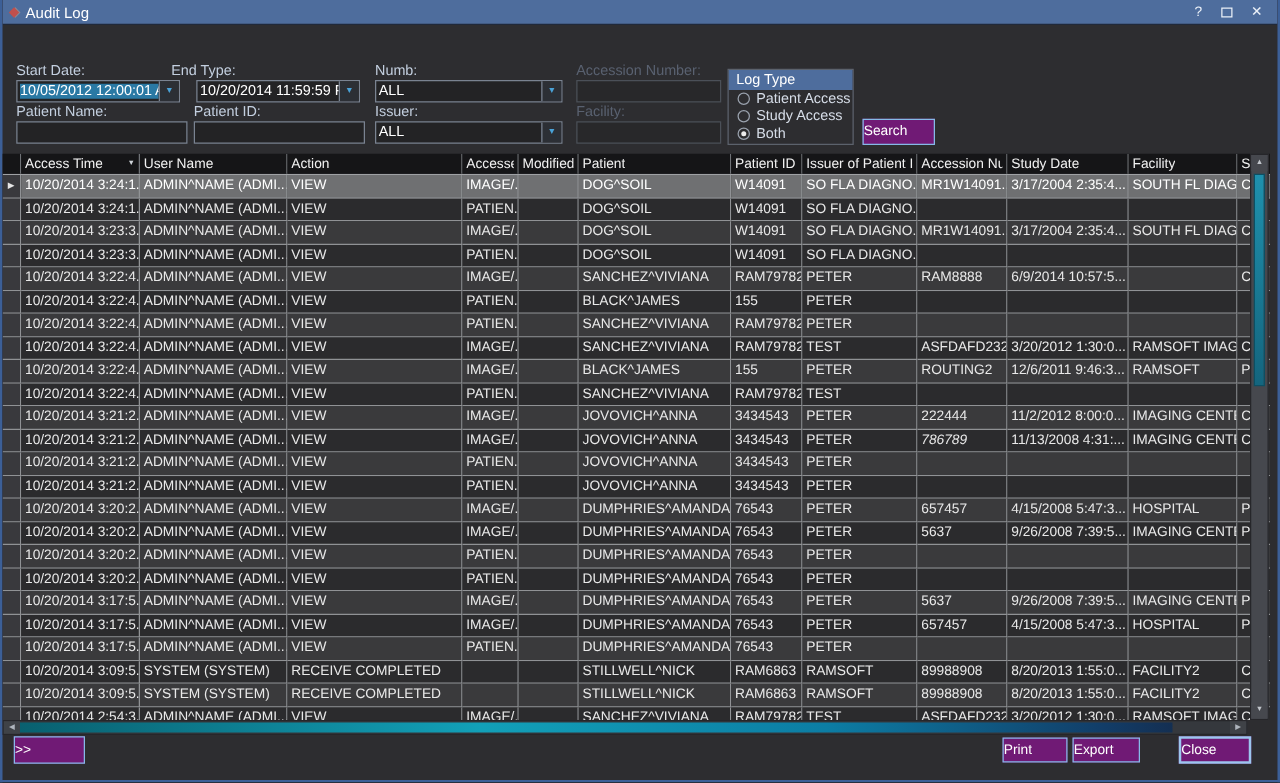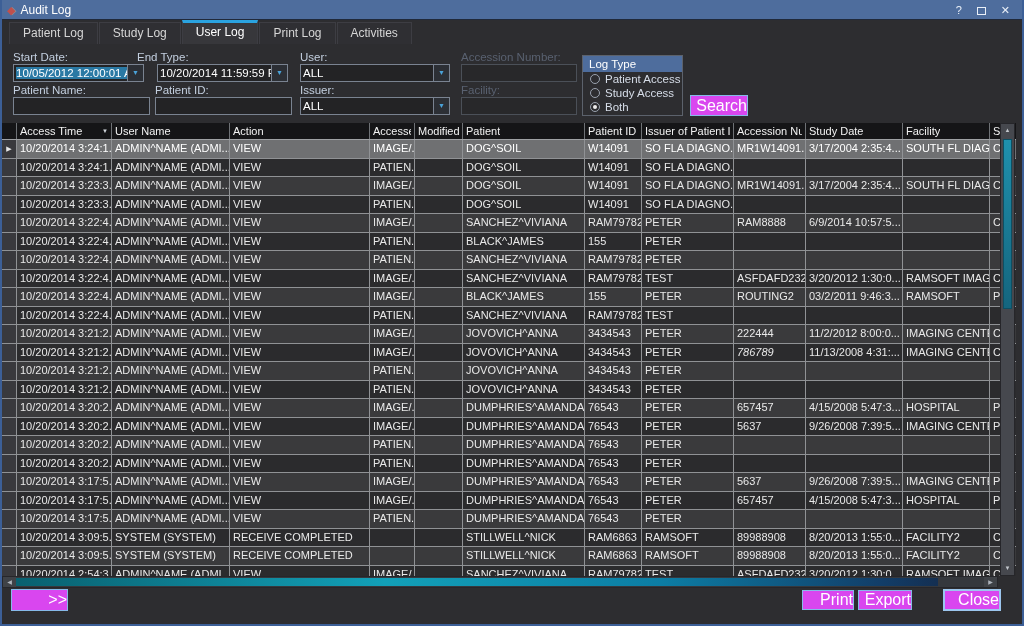--- a/index.html
+++ b/index.html
@@ -23,21 +23,21 @@
   .field.dis{border-color:#4b5058;background:#28282a}
   .ftext{flex:1;overflow:hidden;white-space:nowrap;font-size:11.5px;line-height:16px;color:#fff;padding:0 2px}
   .hl{background:#2a79a4}
   .dd-btn{width:16px;flex:none;background:#2c2f35;border-left:1px solid #7a8391;color:#4aa2d8;font-size:7px;line-height:16px;text-align:center}
   .gbox{position:absolute;left:580px;top:55px;width:101px;height:61px;background:#2d2d30;border:1px solid #5c626c}
   .gb-title{background:#4e6d9d;color:#fff;font-size:11.5px;height:16px;padding:1px 6px;line-height:14px}
   .rrow{display:flex;align-items:center;gap:5px;padding-left:7px;height:14px;margin-top:0}
   .radio{width:10px;height:10px;border-radius:50%;border:1px solid #9aa2ae;position:relative;flex:none;background:#2d2d30}
   .radio.on::after{content:"";position:absolute;inset:2px;border-radius:50%;background:#ececec}
   .rtext{font-size:11.5px;color:#d6dde8}
-  .btn{position:absolute;background:#d946ef;border:1px solid #86b9e8;color:#fff;font-size:16px;text-align:right;cursor:default}
+  .btn{position:absolute;background:#701a75;border:1px solid #86b9e8;color:#fff;font-size:11px;text-align:left;cursor:default}
   
   .grid{position:absolute;left:0;top:123px;width:1014px;height:453px;overflow:hidden;background:#242426}
   .gr{display:flex;width:1048px}
   .gr-head{height:17px;background:#151517;border-bottom:1px solid #9fa1a4}
   .hc{flex:none;color:#f2f2f2;font-size:11px;line-height:16px;padding:0 3px;border-right:1px solid #6f7276;overflow:hidden;white-space:nowrap;display:flex;justify-content:space-between;background:#151517}
   .hct{overflow:hidden;white-space:nowrap}
   .sort{font-size:6px;line-height:16px;color:#cfd4da;padding-left:2px}
   .sel-col{width:15px;flex:none;padding:0}
   .gr.body{height:18.5px}
   .bc{flex:none;font-size:11px;line-height:17px;color:#e9e9e9;padding:0 3px;border-right:1px solid #909295;border-bottom:1px solid #909295;overflow:hidden;white-space:nowrap}
@@ -62,41 +62,34 @@
   <div class="titlebar">
     <span class="app-icon">◆</span>
     <span class="wtitle">Audit Log</span>
     <span class="wctrls">
       <span class="wbtn">?</span>
       <span class="wbtn"><span class="maxbox"></span></span>
       <span class="wbtn">✕</span>
     </span>
   </div>
 
-  <div class="tabbar">
-    <div class="tab">Patient Log</div>
-    <div class="tab">Study Log</div>
-    <div class="tab active">User Log</div>
-    <div class="tab">Print Log</div>
-    <div class="tab">Activities</div>
-  </div>
 
   <div class="flabel" style="left:11px;top:51px">Start Date:</div>
   <div class="field" style="left:11px;top:64px;width:131px">
     <span class="ftext"><span class="hl">10/05/2012 12:00:01 AM</span></span>
     <span class="dd-btn"><span>▼</span></span>
   </div>
 
   <div class="flabel" style="left:135px;top:51px">End Type:</div>
   <div class="field" style="left:155px;top:64px;width:131px">
     <span class="ftext">10/20/2014 11:59:59 PM</span>
     <span class="dd-btn"><span>▼</span></span>
   </div>
 
-  <div class="flabel" style="left:298px;top:51px">User:</div>
+  <div class="flabel" style="left:298px;top:51px">Numb:</div>
   <div class="field" style="left:298px;top:64px;width:150px">
     <span class="ftext">ALL</span>
     <span class="dd-btn"><span>▼</span></span>
   </div>
 
   <div class="flabel dis" style="left:459px;top:51px">Accession Number:</div>
   <div class="field dis" style="left:459px;top:64px;width:116px">
     <span class="ftext"></span>
   </div>
 
@@ -304,21 +297,21 @@
         <div class="bc sel-col"></div>
         <div class="bc" style="width: 95px;">10/20/2014 3:22:4...</div>
         <div class="bc" style="width: 118px;">ADMIN^NAME (ADMI...</div>
         <div class="bc" style="width: 140px;">VIEW</div>
         <div class="bc" style="width: 45px;">IMAGE/...</div>
         <div class="bc" style="width: 48px;"></div>
         <div class="bc" style="width: 122px;">BLACK^JAMES</div>
         <div class="bc" style="width: 57px;">155</div>
         <div class="bc" style="width: 92px;">PETER</div>
         <div class="bc" style="width: 72px;">ROUTING2</div>
-        <div class="bc" style="width: 97px;">03/2/2011 9:46:3...</div>
+        <div class="bc" style="width: 97px;">12/6/2011 9:46:3...</div>
         <div class="bc" style="width: 87px;">RAMSOFT</div>
         <div class="bc" style="width: 60px;">PR</div>
       </div>
       <div class="gr body even">
         <div class="bc sel-col"></div>
         <div class="bc" style="width: 95px;">10/20/2014 3:22:4...</div>
         <div class="bc" style="width: 118px;">ADMIN^NAME (ADMI...</div>
         <div class="bc" style="width: 140px;">VIEW</div>
         <div class="bc" style="width: 45px;">PATIEN...</div>
         <div class="bc" style="width: 48px;"></div>

